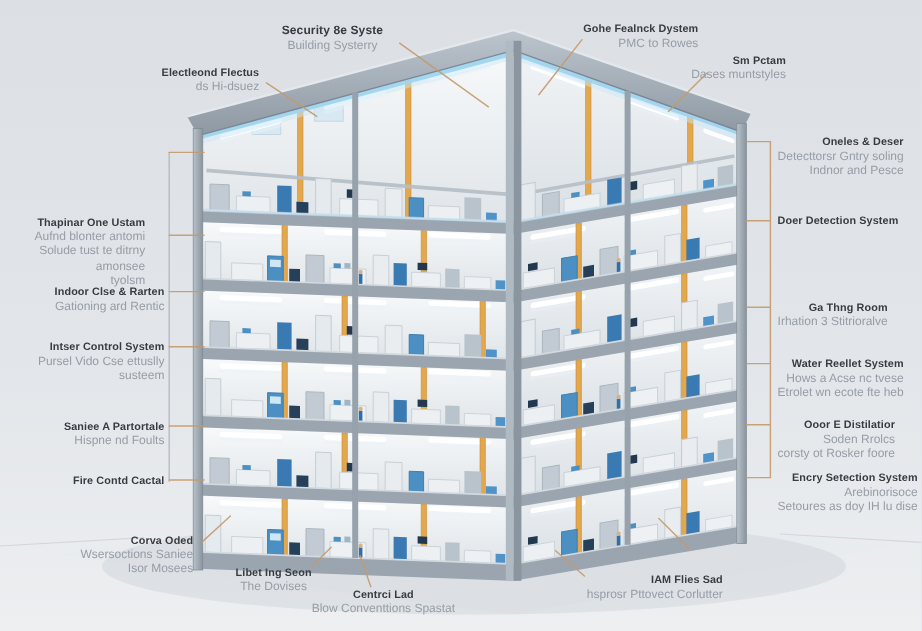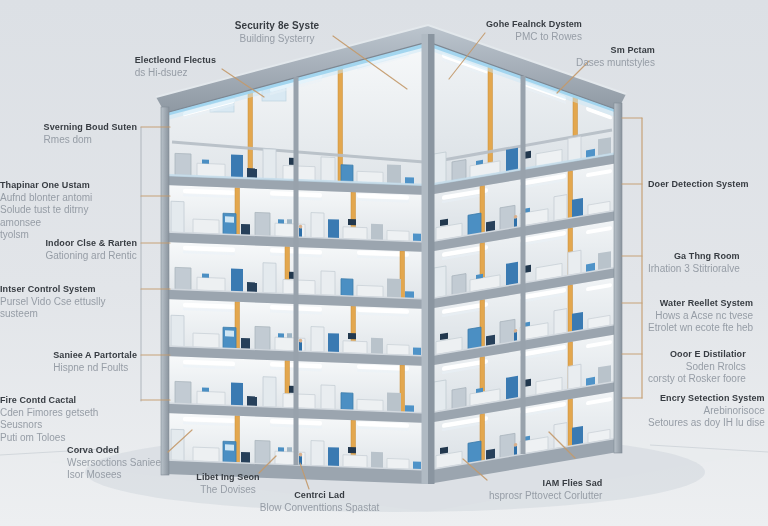--- a/index.html
+++ b/index.html
@@ -3,21 +3,21 @@
 <meta charset="utf-8">
 <style>
   html,body{margin:0;padding:0;background:#dfe3e7;}
   .stage{position:relative;width:768px;height:526px;overflow:hidden;
          background:linear-gradient(180deg,#dce0e5 0%,#e2e5e9 55%,#edeff1 100%);
          font-family:"Liberation Sans",sans-serif;}
   .stage svg{position:absolute;left:0;top:0;}
   .callout{position:absolute;z-index:5;}
   .callout .t{font-size:9px;font-weight:bold;color:#373c42;line-height:1.2;letter-spacing:.1px;}
   .callout .s{font-size:10px;color:#969da6;line-height:1.25;white-space:pre-line;margin-top:1px;}
-  .al-r{text-align:left;} .al-c{text-align:center;} .al-l{text-align:right;}
+  .al-r{text-align:right;} .al-c{text-align:center;} .al-l{text-align:right;}
   .top-lbl .t{font-size:10px;}
 </style>
 </head>
 <body>
 
 <div class="stage">
 
 <svg width="768" height="526" viewBox="0 0 768 526">
   <defs>
     <linearGradient id="gRoof" x1="0" y1="0" x2="0" y2="1">
@@ -298,48 +298,47 @@
 </div>
 <div class="callout al-l" style="left:486px;top:19px">
   <div class="t">Gohe Fealnck Dystem</div>
   <div class="s">PMC to Rowes</div>
 </div>
 <div class="callout al-l" style="left:576px;top:45px">
   <div class="t">Sm Pctam</div>
   <div class="s">Dases muntstyles</div>
 </div>
 
-<div class="callout al-r" style="right:631px;top:122px">
-  <div class="t">Sverning Boud Suten</div>
-  <div class="s">Rmes dom</div>
-</div>
 <div class="callout al-r" style="right:647px;top:180px">
   <div class="t">Thapinar One Ustam</div>
   <div class="s">Aufnd blonter antomi
 Solude tust te ditrny amonsee
 tyolsm</div>
 </div>
 <div class="callout al-r" style="right:631px;top:238px">
   <div class="t">Indoor Clse &amp; Rarten</div>
   <div class="s">Gationing ard Rentic</div>
 </div>
 <div class="callout al-r" style="right:631px;top:284px">
   <div class="t">Intser Control System</div>
   <div class="s">Pursel Vido Cse ettuslly susteem</div>
 </div>
 <div class="callout al-r" style="right:631px;top:350px">
   <div class="t">Saniee A Partortale</div>
   <div class="s">Hispne nd Foults</div>
 </div>
 <div class="callout al-r" style="right:631px;top:395px">
   <div class="t">Fire Contd Cactal</div>
-  <div class="s">Cden Fimores getseth Seusnors
-Puti om Toloes</div>
-</div>
-
+</div>
+
+<div class="callout al-l" style="left:648px;top:113px">
+  <div class="t">Oneles &amp; Deser</div>
+  <div class="s">Detecttorsr Gntry soling
+Indnor and Pesce</div>
+</div>
 <div class="callout al-l" style="left:648px;top:179px">
   <div class="t">Doer Detection System</div>
 </div>
 <div class="callout al-l" style="left:648px;top:251px">
   <div class="t">Ga Thng Room</div>
   <div class="s">Irhation 3 Stitrioralve</div>
 </div>
 <div class="callout al-l" style="left:648px;top:298px">
   <div class="t">Water Reellet System</div>
   <div class="s">Hows a Acse nc tvese

